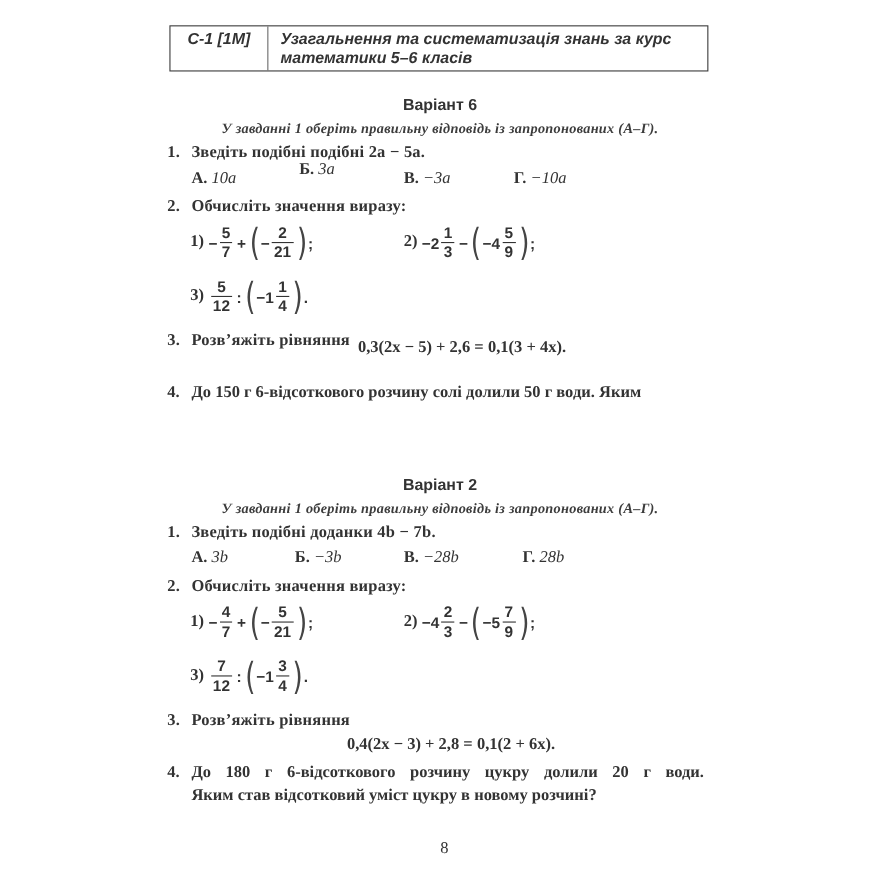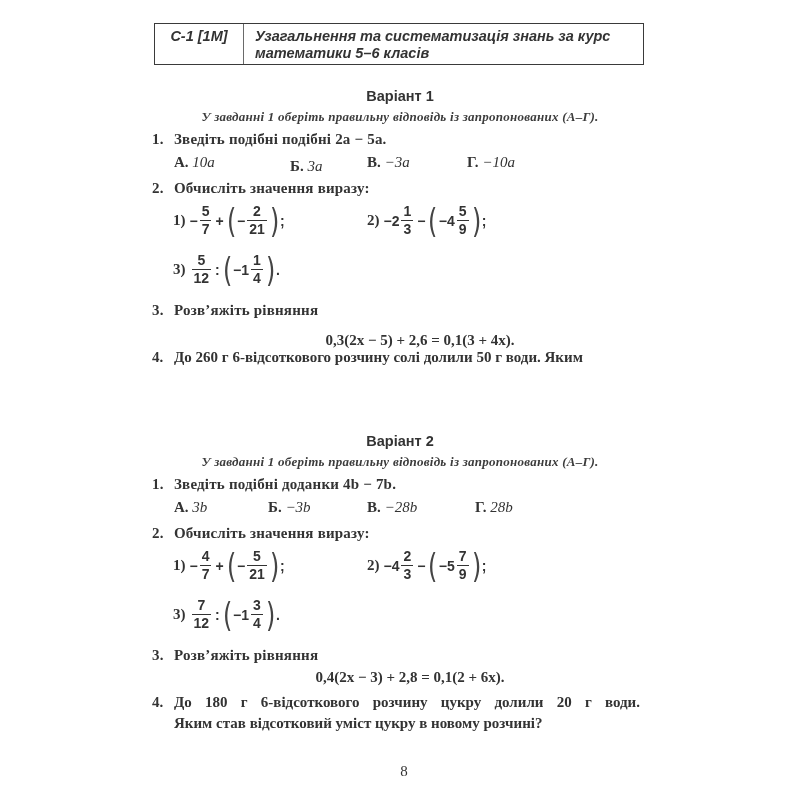--- a/index.html
+++ b/index.html
@@ -30,28 +30,28 @@
 <body>
 
 <div class="hdr">
   <div class="code">С-1 [1М]</div>
   <div class="title">
     <div>Узагальнення та систематизація знань за курс</div>
     <div>математики 5–6 класів</div>
   </div>
 </div>
 
-<div class="vtitle" style="top:88px;">Варіант 1</div>
+<div class="vtitle" style="top:88px;">Варіант 6</div>
 <div class="instr" style="top:109px;">У завданні 1 оберіть правильну відповідь із запропонованих (А–Г).</div>
 
 <div class="line" style="left:152px; top:131px;">
   <span class="num">1.</span><span>Зведіть подібні подібні 2a − 5a.</span>
 </div>
 <div class="opt" style="left:174px; top:154px;"><span>А.</span> <i>10a</i></div>
-<div class="opt" style="left:272px; top:158px;margin-left:18px;"><span>Б.</span> <i>3a</i></div>
+<div class="opt" style="left:272px; top:146px;"><span>Б.</span> <i>3a</i></div>
 <div class="opt" style="left:367px; top:154px;"><span>В.</span> <i>−3a</i></div>
 <div class="opt" style="left:467px; top:154px;"><span>Г.</span> <i>−10a</i></div>
 
 <div class="line" style="left:152px; top:180px;">
   <span class="num">2.</span><span>Обчисліть значення виразу:</span>
 </div>
 
 <div class="expr" style="left:173px; top:203px;">
   <span class="lbl">1)</span>
   <span>−</span>
@@ -104,24 +104,24 @@
       <span class="n">1</span>
       <span class="d">4</span>
     </span>
   <span class="paren">)</span>
   <span>.</span>
 </div>
 
 <div class="line" style="left:152px; top:302px;">
   <span class="num">3.</span><span>Розв’яжіть рівняння</span>
 </div>
-<div class="eq" style="top:332px;padding-left:40px;">0,3(2x − 5) + 2,6 = 0,1(3 + 4x).</div>
+<div class="eq" style="top:308px;padding-left:40px;">0,3(2x − 5) + 2,6 = 0,1(3 + 4x).</div>
 
 <div class="para" style="top:347px;">
-  <div><span class="num">4.</span><span>До 260 г 6-відсоткового розчину солі долили 50 г води. Яким</span></div>
+  <div><span class="num">4.</span><span>До 150 г 6-відсоткового розчину солі долили 50 г води. Яким</span></div>
 </div>
 
 <div class="vtitle" style="top:433px;">Варіант 2</div>
 <div class="instr" style="top:454px;">У завданні 1 оберіть правильну відповідь із запропонованих (А–Г).</div>
 
 <div class="line" style="left:152px; top:476px;">
   <span class="num">1.</span><span>Зведіть подібні доданки 4b − 7b.</span>
 </div>
 <div class="opt" style="left:174px; top:499px;"><span>А.</span> <i>3b</i></div>
 <div class="opt" style="left:268px; top:499px;"><span>Б.</span> <i>−3b</i></div>

